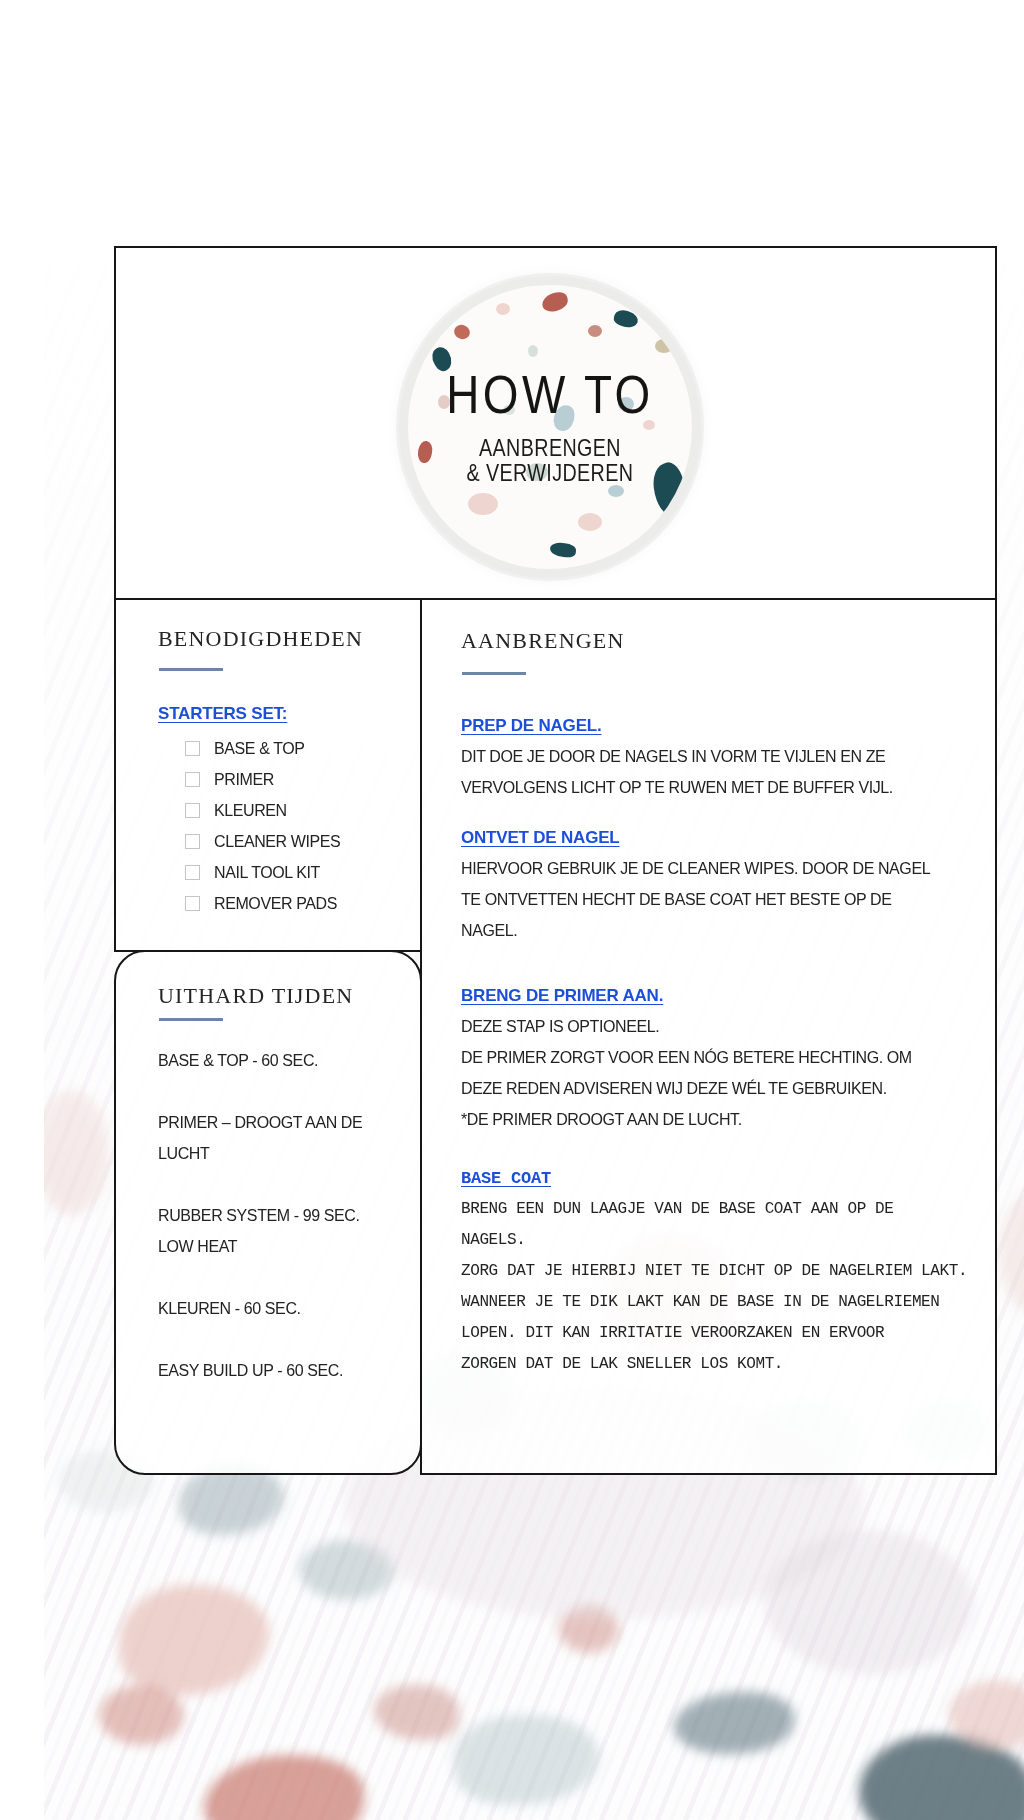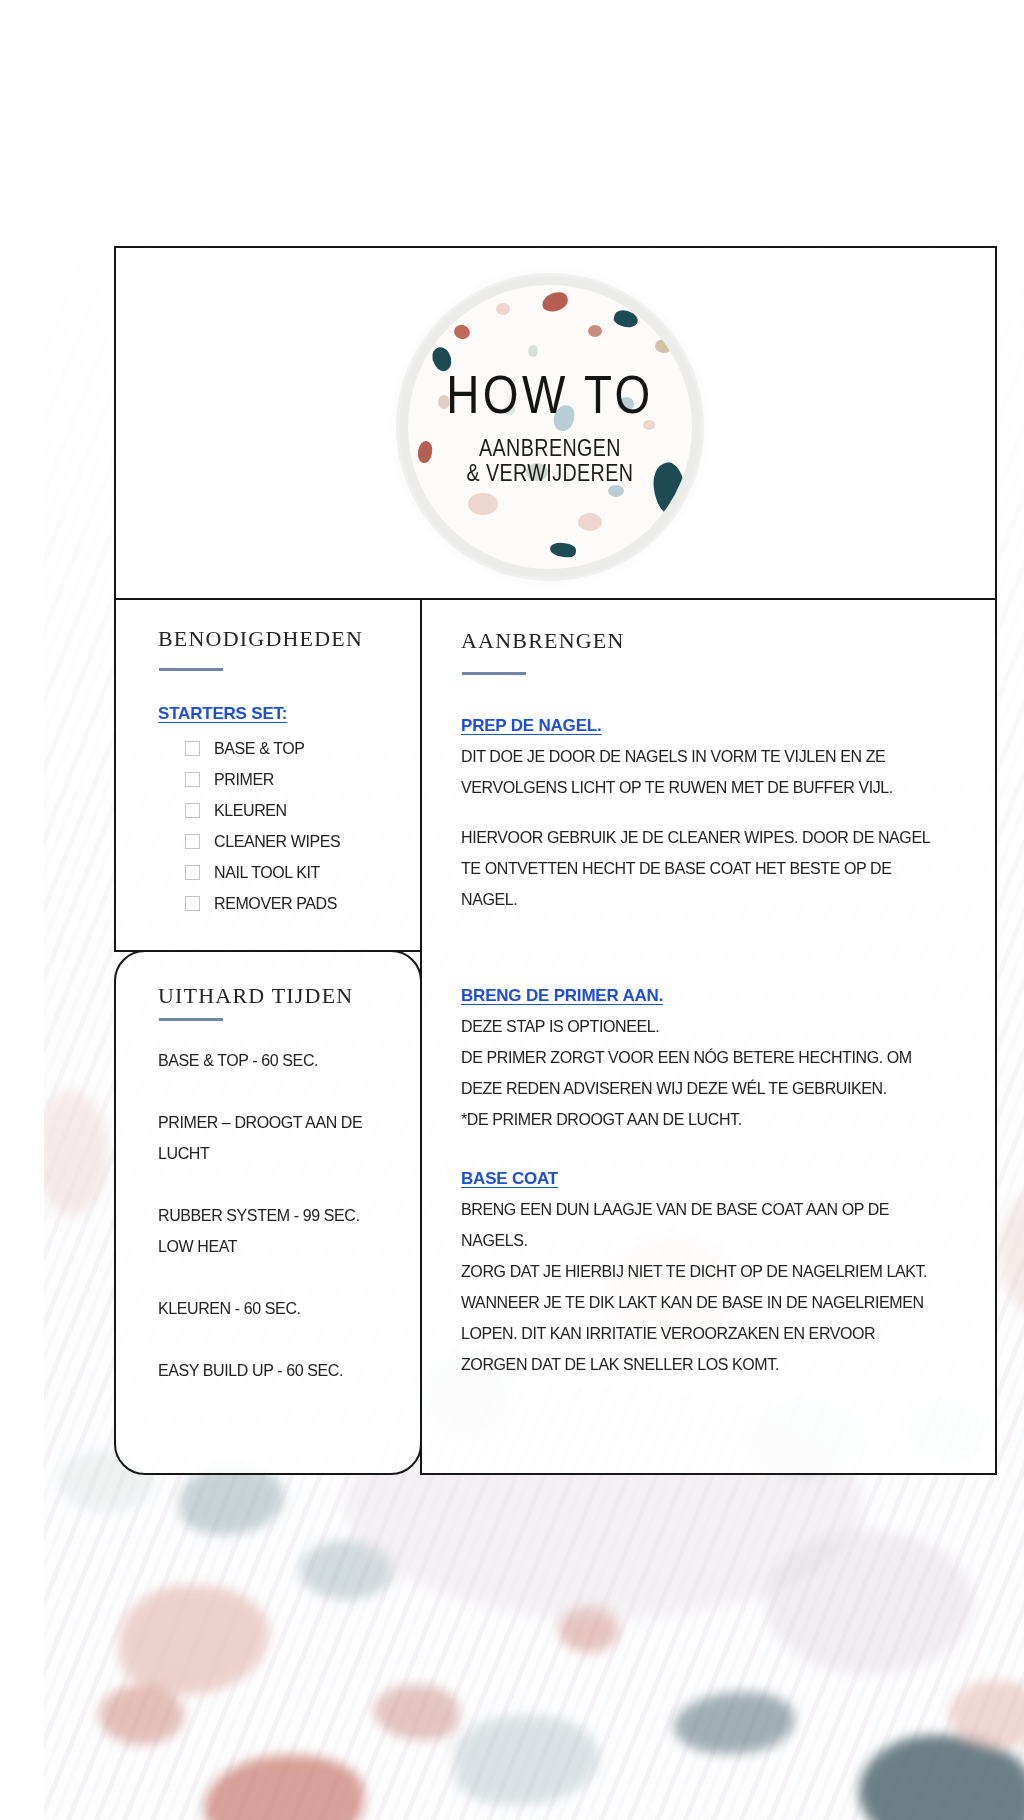--- a/index.html
+++ b/index.html
@@ -98,21 +98,21 @@
       flex:0 0 auto;margin-right:14px;}
   #uit-title{left:42px;top:31px;}
   #uit-rule{left:43px;top:66px;}
   #uit-lines{position:absolute;left:42px;top:93px;}
   .uit-group{margin-bottom:31px;}
 
   
   #aan-title{left:39px;top:28px;}
   #aan-rule{left:40px;top:72px;}
   .r-sec{position:absolute;left:39px;}
-  #sec-prep{top:110px;} #sec-ontvet{top:222px;} #sec-primer{top:380px;} #sec-base{top:563px;}
+  #sec-prep{top:110px;} #sec-ontvet{top:222px;} #sec-primer{top:380px;} #sec-base{top:563px;font-family:Liberation Mono, monospace;}
 </style>
 </head>
 <body>
 
 <div id="page">
 
   <div id="bg">
     <div class="blob bl1"></div>
     <div class="blob bl2"></div>
     <div class="blob bl3"></div>
@@ -226,20 +226,21 @@
     <div class="serif-title" id="aan-title">AANBRENGEN</div>
     <div class="rule" id="aan-rule"></div>
 
     <div class="r-sec" id="sec-prep">
       <div class="sec-heading">PREP DE NAGEL.</div>
       <div class="body-line">DIT DOE JE DOOR DE NAGELS IN VORM TE VIJLEN EN ZE</div>
       <div class="body-line">VERVOLGENS LICHT OP TE RUWEN MET DE BUFFER VIJL.</div>
     </div>
 
     <div class="r-sec" id="sec-ontvet">
+      <div class="sec-heading">ONTVET DE NAGEL</div>
       <div class="body-line">HIERVOOR GEBRUIK JE DE CLEANER WIPES. DOOR DE NAGEL</div>
       <div class="body-line">TE ONTVETTEN HECHT DE BASE COAT HET BESTE OP DE</div>
       <div class="body-line">NAGEL.</div>
     </div>
 
     <div class="r-sec" id="sec-primer">
       <div class="sec-heading">BRENG DE PRIMER AAN.</div>
       <div class="body-line">DEZE STAP IS OPTIONEEL.</div>
       <div class="body-line">DE PRIMER ZORGT VOOR EEN NÓG BETERE HECHTING. OM</div>
       <div class="body-line">DEZE REDEN ADVISEREN WIJ DEZE WÉL TE GEBRUIKEN.</div>

